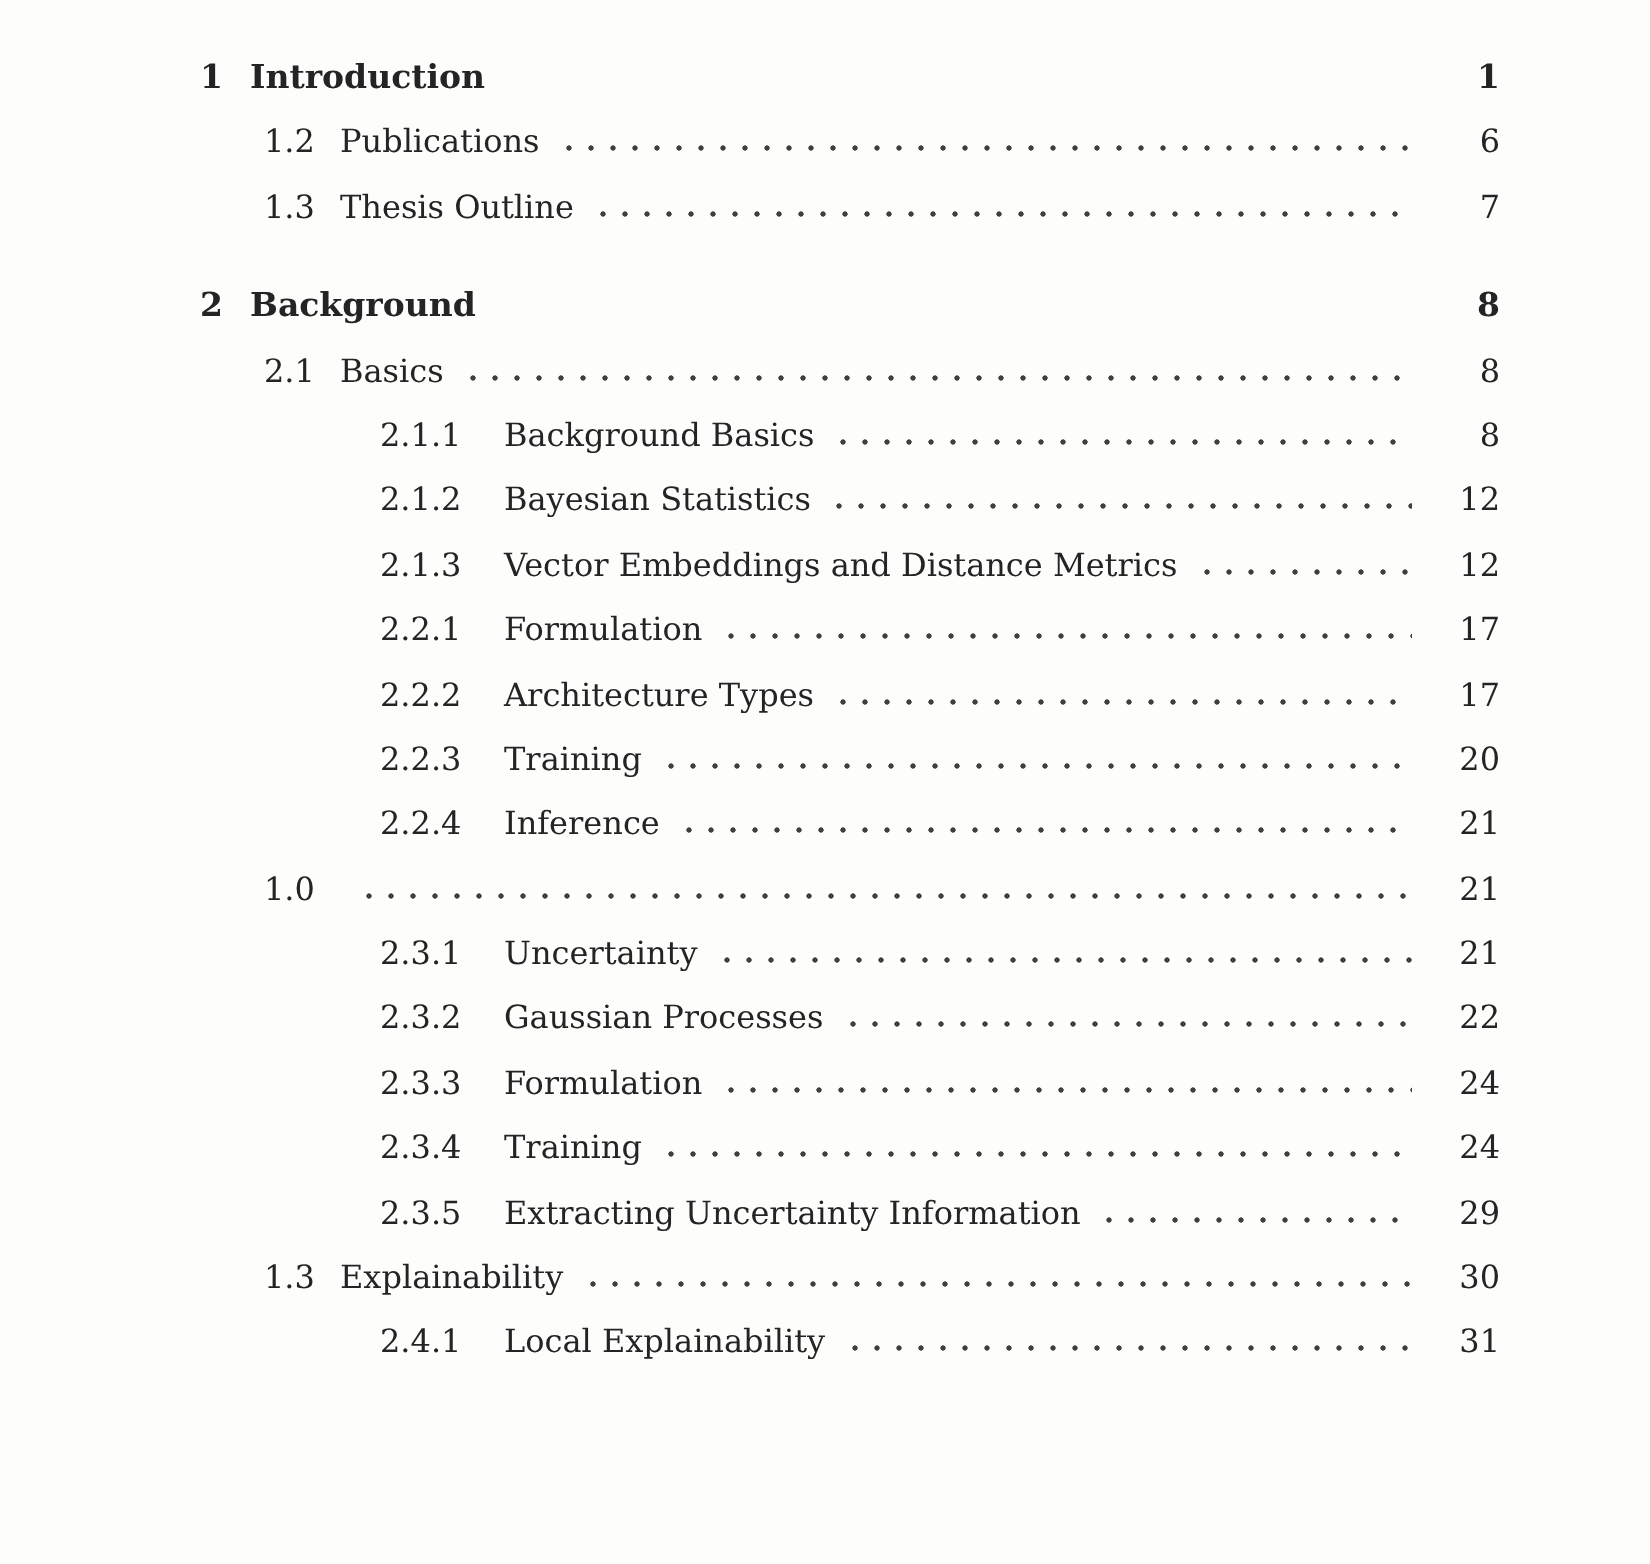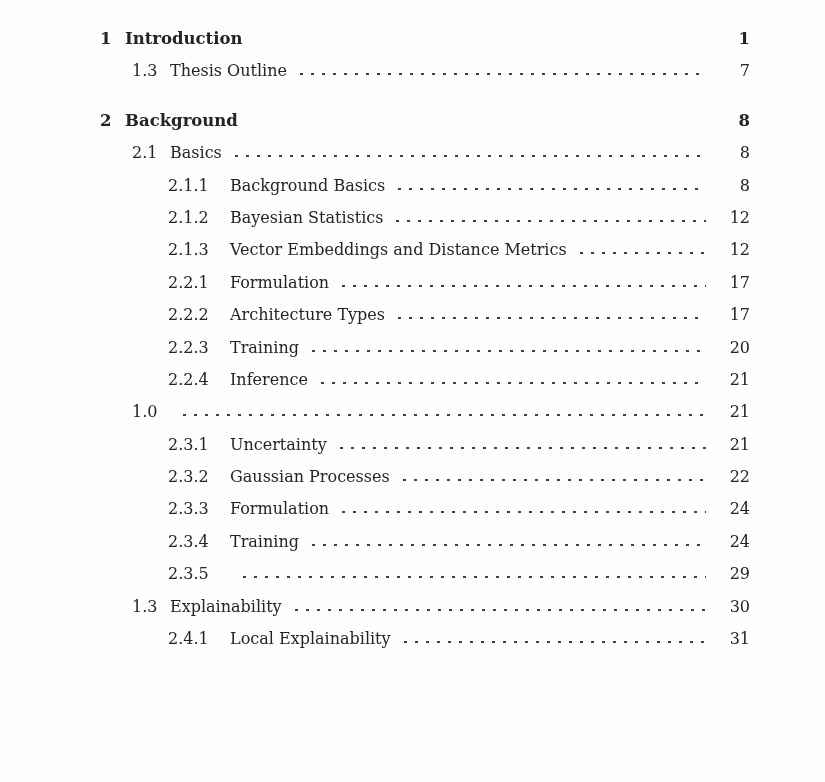--- a/index.html
+++ b/index.html
@@ -43,21 +43,21 @@
   .toc-row.subsection {
     padding-left: 168px;
     font-size: 16px;
   }
   .num {
     display: inline-block;
     flex: 0 0 auto;
   }
   .chapter    .num { width: 25px; }
   .section    .num { width: 38px; }
-  .subsection .num { width: 62px; }
+  .subsection .num { width: 62px; margin-left: 22px; }
   .title {
     flex: 0 0 auto;
   }
   .leader {
     flex: 1 1 auto;
     align-self: baseline;
     height: 4px;
     margin: 0 14px 0 9px;
     background-image: radial-gradient(circle, var(--dot-color) 1.15px, rgba(0,0,0,0) 1.5px);
     background-size: 11px 4px;
@@ -78,20 +78,26 @@
 
 <div class="page">
   <div class="toc">
       <div class="toc-row chapter">
     <span class="num">1</span>
     <span class="title">Introduction</span>
     <span class="leader hidden"></span>
     <span class="pagenum">1</span>
   </div>
       <div class="toc-row section">
+    <span class="num">1.2</span>
+    <span class="title">Publications</span>
+    <span class="leader"></span>
+    <span class="pagenum">6</span>
+  </div>
+      <div class="toc-row section">
     <span class="num">1.3</span>
     <span class="title">Thesis Outline</span>
     <span class="leader"></span>
     <span class="pagenum">7</span>
   </div>
       <div class="toc-row chapter">
     <span class="num">2</span>
     <span class="title">Background</span>
     <span class="leader hidden"></span>
     <span class="pagenum">8</span>
@@ -168,20 +174,21 @@
     <span class="pagenum">24</span>
   </div>
       <div class="toc-row subsection">
     <span class="num">2.3.4</span>
     <span class="title">Training</span>
     <span class="leader"></span>
     <span class="pagenum">24</span>
   </div>
       <div class="toc-row subsection">
     <span class="num">2.3.5</span>
+    <span class="title">Extracting Uncertainty Information</span>
     <span class="leader"></span>
     <span class="pagenum">29</span>
   </div>
       <div class="toc-row section">
     <span class="num">1.3</span>
     <span class="title">Explainability</span>
     <span class="leader"></span>
     <span class="pagenum">30</span>
   </div>
       <div class="toc-row subsection">

